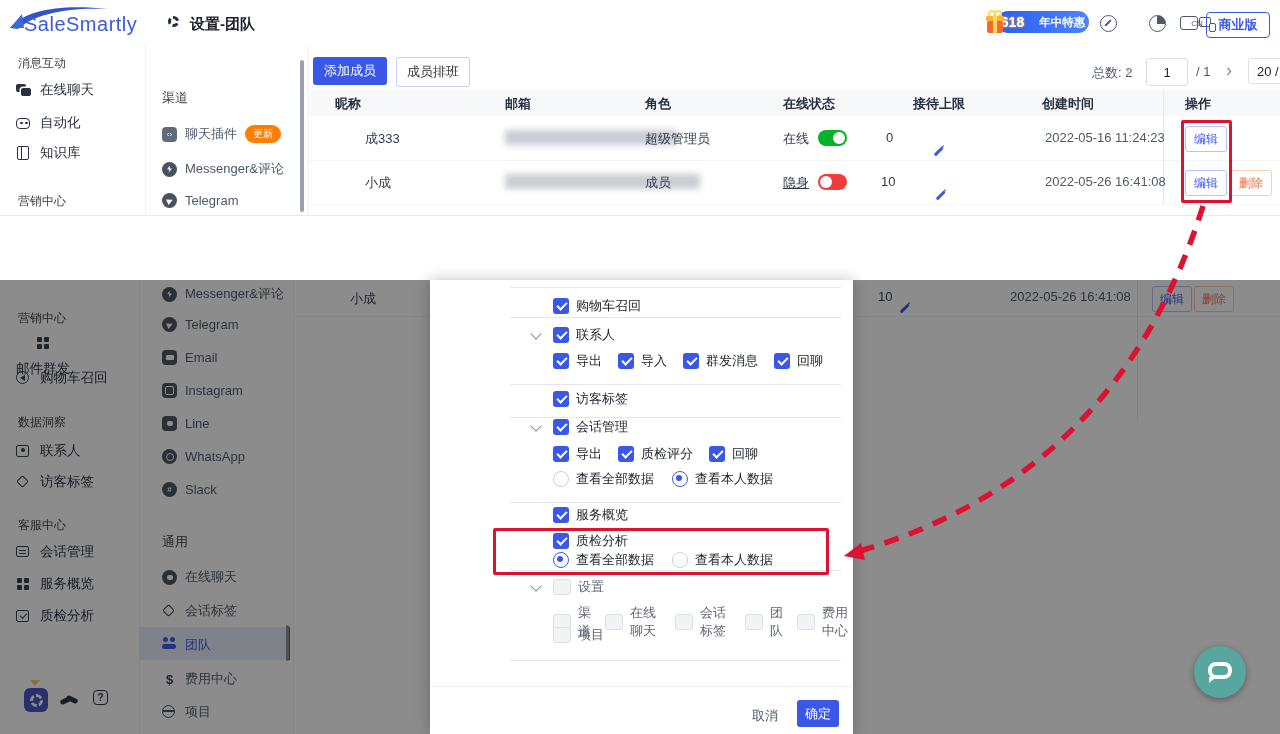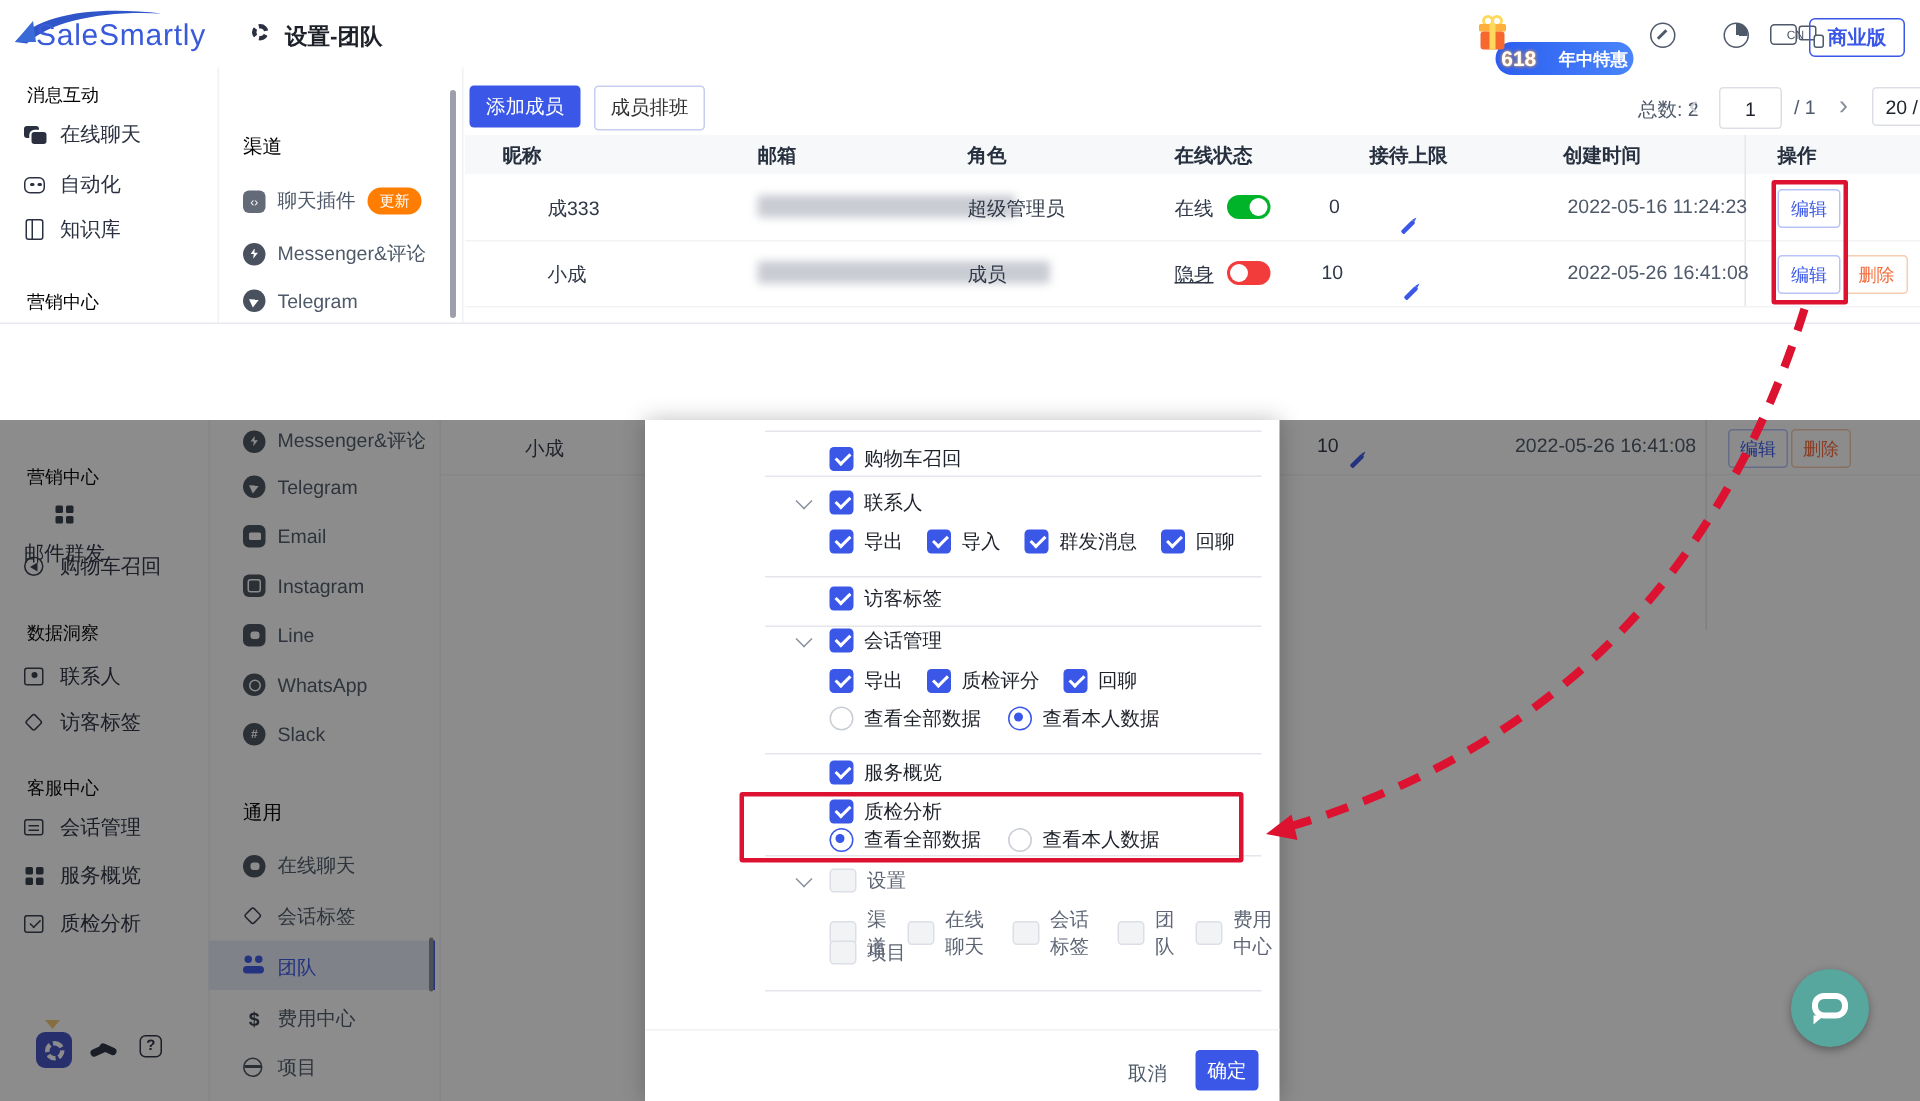--- a/index.html
+++ b/index.html
@@ -1,20 +1,20 @@
 <!DOCTYPE html>
 <html><head>
 <meta charset="utf-8">
 <style>
   html,body{margin:0;padding:0;background:#fff;}
   body{font-family:"Liberation Sans","DejaVu Sans",sans-serif;color:#1d2129;}
   .canvas{position:relative;width:1280px;height:734px;overflow:hidden;background:#fff;}
   .abs{position:absolute;}
   
-  .seclab{font-size:12px;color:#000000;}
+  .seclab{font-size:12px;color:#404040;}
   .navitem{display:flex;align-items:center;gap:9px;font-size:13.5px;color:#2a3040;}
   .chitem{display:flex;align-items:center;gap:8px;font-size:13px;color:#4e5969;}
   .btn-primary{background:#3a57e8;color:#fff;border-radius:3px;font-size:13px;display:flex;align-items:center;justify-content:center;}
   .btn-plain{background:#fff;border:1px solid #c5cdf0;color:#303133;border-radius:3px;font-size:13px;display:flex;align-items:center;justify-content:center;}
   .mini-btn{background:#fff;border:1px solid #b8c3f7;color:#3a57e8;border-radius:3px;font-size:12px;display:flex;align-items:center;justify-content:center;width:40px;height:24px;}
   .mini-btn.del{border-color:#f7cdb1;color:#f56c3b;}
   .hdrcell{font-size:13px;font-weight:700;color:#27303f;}
   .cell{font-size:13px;color:#303848;}
   .divline{position:absolute;height:1px;background:#e5e6eb;}
   
@@ -94,21 +94,21 @@
     <div class="abs" style="left:0;top:0;width:1280px;height:45px;">
       <svg class="abs" style="left:8px;top:4px;" width="130" height="26" viewBox="0 0 130 26">
         <path d="M2 24 C18 5 55 0 100 5 C60 3 26 10 10 25 Z" fill="#2f55c8"></path>
         <path d="M2 24 L14 10 L16 24 Z" fill="#3a6ad8"></path>
       </svg>
       <div class="abs" style="left:24px;top:13px;font-size:20px;color:#3a5bd9;letter-spacing:.5px;">SaleSmartly</div>
       <span class="abs gear" style="left:168px;top:16px;"></span>
       <div class="abs" style="left:190px;top:15px;font-size:15px;font-weight:700;">设置-团队</div>
 
       
-      <div class="abs" style="left:997px;top:28px;width:92px;height:22px;border-radius:11px;background:linear-gradient(90deg,#2b5df0,#4a85fb);display:flex;align-items:center;justify-content:center;gap:15px;text-align:right;">
+      <div class="abs" style="left:997px;top:11px;width:92px;height:22px;border-radius:11px;background:linear-gradient(90deg,#2b5df0,#4a85fb);display:flex;align-items:center;justify-content:center;gap:15px;text-align:right;">
         <span style="font-size:14px;font-weight:800;color:#fff;text-shadow:0 0 3px #ff9d2e,0 0 1px #ffce54;">618</span>
         <span style="font-size:11.5px;font-weight:700;color:#fff;">年中特惠</span>
       </div>
       <svg class="abs" style="left:984px;top:8px;" width="22" height="26" viewBox="0 0 22 26">
         <circle cx="8" cy="6" r="3" fill="none" stroke="#ffd95e" stroke-width="2"></circle>
         <circle cx="14" cy="6" r="3" fill="none" stroke="#ffd95e" stroke-width="2"></circle>
         <rect x="2" y="8" width="18" height="5" rx="1" fill="#ffb03a"></rect>
         <rect x="3" y="13" width="16" height="12" rx="2" fill="#f7682f"></rect>
         <rect x="9" y="8" width="4" height="17" fill="#ffd95e"></rect>
       </svg>

